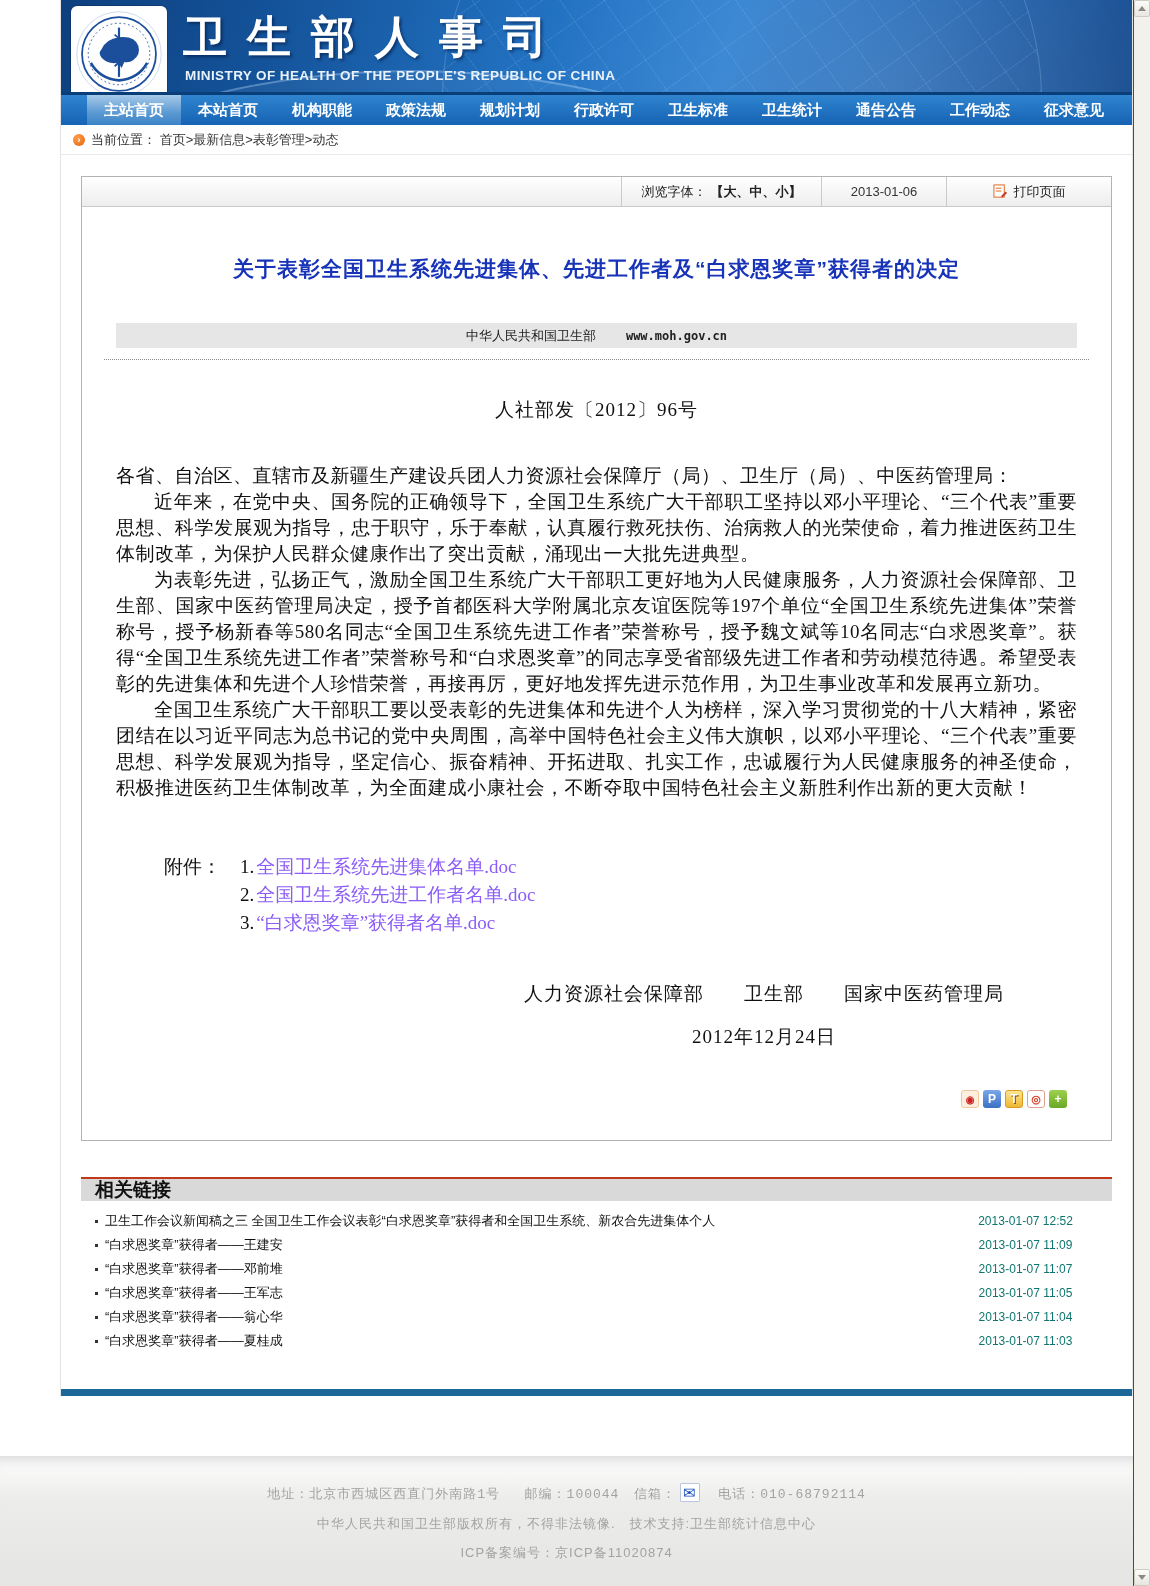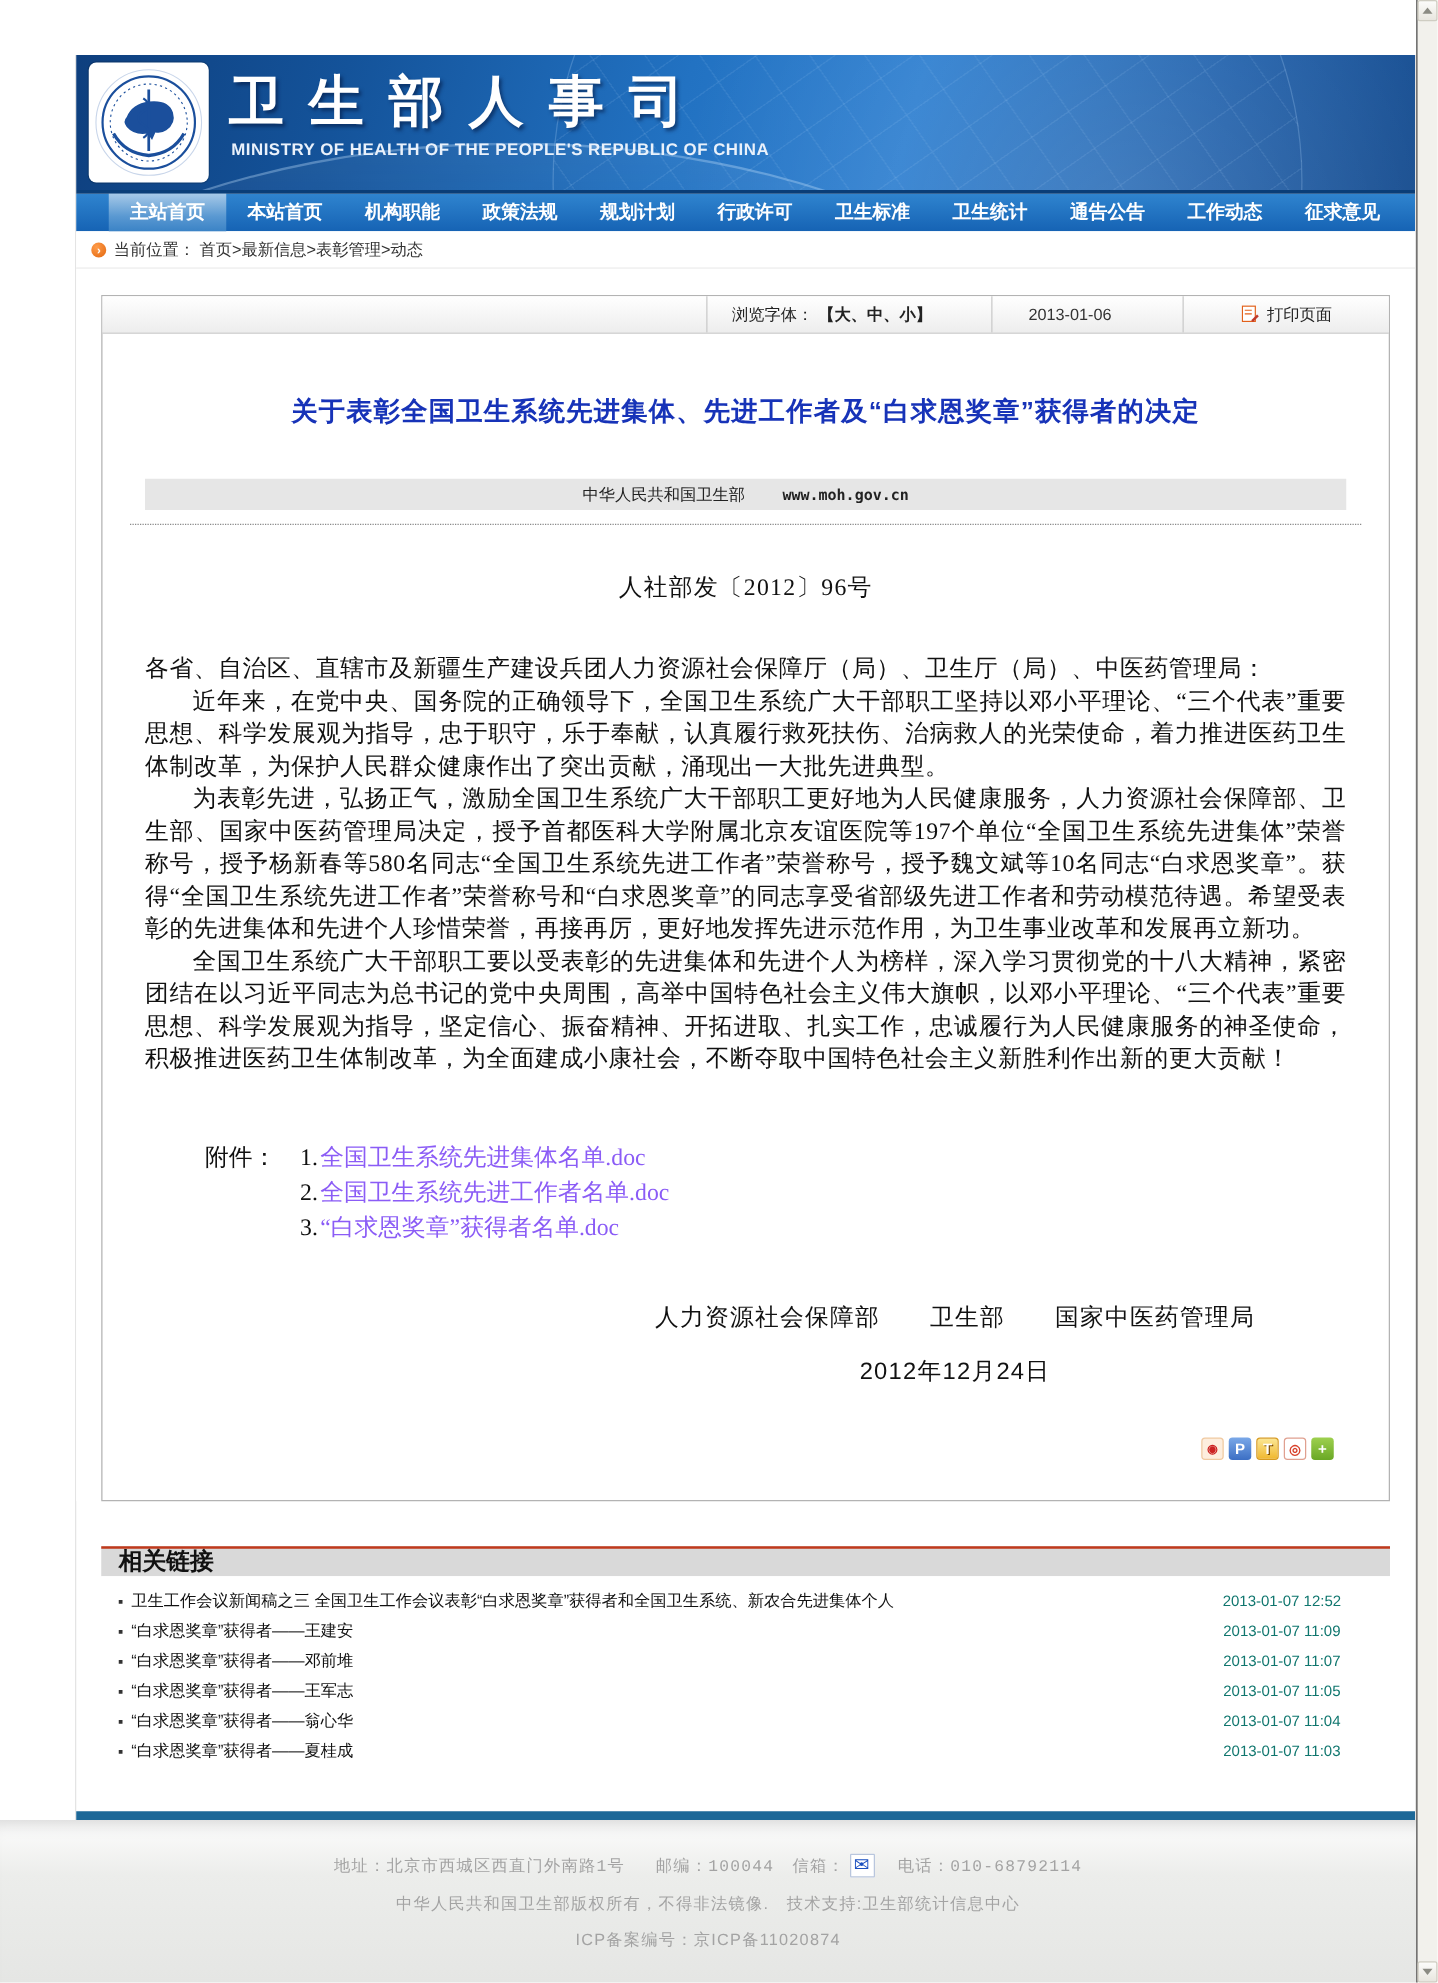--- a/index.html
+++ b/index.html
@@ -9,24 +9,24 @@
 
   
   .scrollbar { position:absolute; top:0; right:0; width:17px; height:1586px; background:#f2f1ec; border-left:1px solid #4a4a4a; z-index:50; }
   .sb-btn { width:16px; height:17px; background:linear-gradient(#fcfcfa,#e8e6df); border:1px solid #cfcdc2; border-radius:2px; display:flex; align-items:center; justify-content:center; }
   .sb-btn.down { position:absolute; bottom:0; }
   .sb-arrow { width:0; height:0; border-left:4px solid transparent; border-right:4px solid transparent; }
   .sb-arrow.up { border-bottom:5px solid #8b8b83; }
   .sb-arrow.down { border-top:5px solid #8b8b83; }
 
   
-  .header { position:relative; height:108px; overflow:hidden;
+  .header { position:relative; height:92px; overflow:hidden;
     background:
       radial-gradient(circle at 78% 130%, rgba(255,255,255,0.16), transparent 42%),
-      linear-gradient(105deg, #0e3f7e 0%, #14539a 20%, #2272c2 45%, #2e7fd0 62%, #1b5ca8 85%, #12498d 100%); margin-top: 44px; }
+      linear-gradient(105deg, #0e3f7e 0%, #14539a 20%, #2272c2 45%, #2e7fd0 62%, #1b5ca8 85%, #12498d 100%); }
   .globe { position:absolute; right:90px; top:-200px; width:600px; height:600px; border-radius:50%;
     border:1px solid rgba(180,215,250,0.25);
     background:
       repeating-linear-gradient(55deg, rgba(180,215,250,0.12) 0 1px, transparent 1px 36px),
       repeating-linear-gradient(-35deg, rgba(180,215,250,0.12) 0 1px, transparent 1px 36px); }
   .arc { position:absolute; left:-200px; top:70px; width:1100px; height:700px; border-radius:50%;
     border-top:2px solid rgba(190,220,250,0.35);
     background:linear-gradient(rgba(255,255,255,0.06), transparent 14%); }
   .logo { position:absolute; left:10px; top:6px; width:96px; height:96px; background:#fff; border-radius:6px;
     display:flex; align-items:center; justify-content:center; box-shadow:0 0 0 1px rgba(0,0,0,0.15); }
@@ -43,21 +43,21 @@
   
   .breadcrumb { height:30px; background:#fff; display:flex; align-items:center; padding-left:12px;
     font-size:13px; color:#333; border-bottom:1px solid #e9e9e9; }
   .bc-icon { width:12px; height:12px; border-radius:50%; background:radial-gradient(circle at 35% 30%, #ff9c4a, #e2660e);
     color:#fff; font-size:9px; line-height:12px; text-align:center; font-weight:bold; margin-right:6px; }
 
   
   .content-wrap { padding:21px 20px 0; background:#fff; }
   .content-box { border:1px solid #b3b3b3; background:#fff; }
   .toolbar { height:30px; border-bottom:1px solid #c9c9c9; background:linear-gradient(#ffffff,#ededed);
-    display:flex; justify-content:flex-end; align-items:stretch; font-size:13px; color:#222;gap:28px; }
+    display:flex; justify-content:flex-end; align-items:stretch; font-size:13px; color:#222; }
   .tb-cell { display:flex; align-items:center; justify-content:center; border-left:1px solid #c9c9c9; padding:0 14px; }
   .tb-cell.font-cell { width:200px; }
   .tb-cell.date-cell { width:125px; color:#333; }
   .tb-cell.print-cell { width:165px; gap:6px; }
   .font-sizes { font-weight:bold; margin-left:4px; cursor:pointer; }
   .print-label { cursor:pointer; }
 
   .article { padding:0 34px 26px; }
   .art-title { margin-top:48px; text-align:center; color:#1733b8; font-size:21px; font-weight:bold; letter-spacing:1px; }
   .source-bar { margin-top:40px; height:25px; background:#e6e6e6; display:flex; align-items:center; justify-content:center;
@@ -72,21 +72,21 @@
   .body-text p.salutation { text-indent:0; }
 
   .attachments { margin:52px 0 0 48px; font-family:"Liberation Serif", serif; font-size:19px; line-height:28px; color:#111; }
   .att-row { display:flex; }
   .att-label { width:76px; }
   .att-spacer { width:76px; }
   .att-num { margin-right:2px; }
   .att-link { color:#8b5cf6; text-decoration:none; cursor:pointer; }
 
   .signature-block { margin-top:44px; padding-left:335px; text-align:center;
-    font-family:Liberation Sans, sans-serif; font-size:19px; color:#111; letter-spacing:1px; }
+    font-family:Liberation Serif, serif; font-size:19px; color:#111; letter-spacing:1px; }
   .sig-date { margin-top:17px; }
 
   .share-row { display:flex; justify-content:flex-end; gap:4px; margin:40px 10px 6px 0; }
   .si { width:18px; height:18px; border-radius:3px; display:flex; align-items:center; justify-content:center;
     font-size:12px; font-weight:bold; cursor:pointer; }
   .si-weibo { background:#fdeede; border:1px solid #f0c9a0; color:#cc2222; font-size:10px; }
   .si-pengyou { background:linear-gradient(#7aa8e8,#3c6fc4); color:#fff; }
   .si-tqq { background:linear-gradient(#fbe693,#f0b830); border:1px solid #d89b20; color:#fff; text-shadow:1px 1px 0 #7a4a00; }
   .si-kaixin { background:#fff; border:1px solid #e0a090; color:#d8402a; font-size:11px; }
   .si-more { background:linear-gradient(#9ed04f,#6aa825); color:#fff; }

